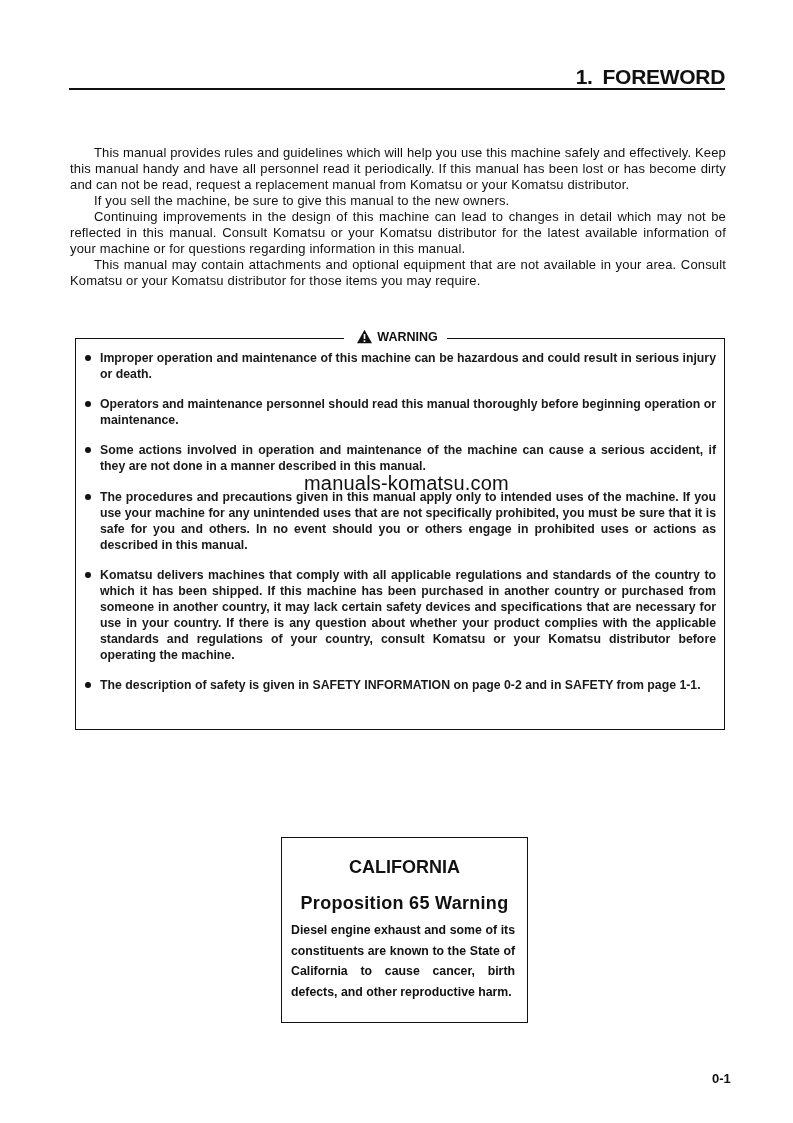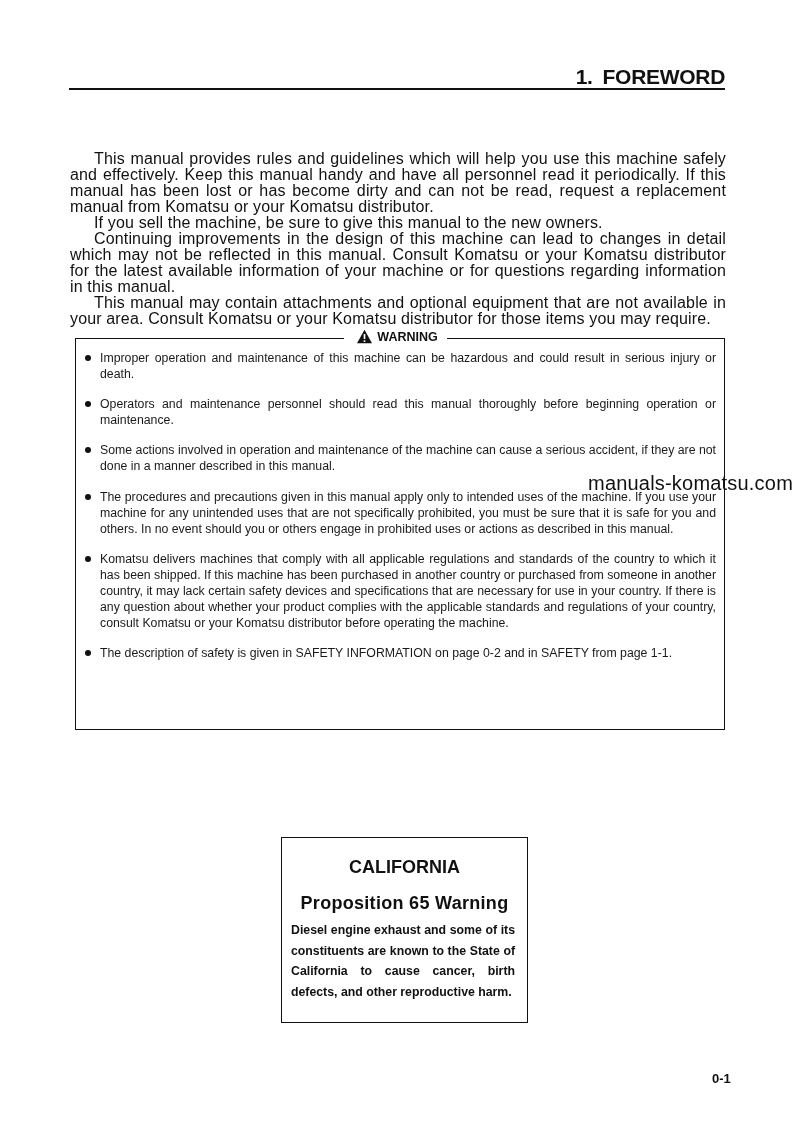--- a/index.html
+++ b/index.html
@@ -9,22 +9,22 @@
   }
   .title {
     position: absolute; left: 69px; top: 66px; width: 656px;
     border-bottom: 2px solid #111;
     font-family: "Liberation Sans", sans-serif;
     font-weight: bold; font-size: 21px; letter-spacing: -0.3px;
     line-height: 22px; padding-bottom: 0px; text-align: right;
   }
   .title .num { margin-right: 10px; }
   .intro {
-    position: absolute; left: 70px; top: 151px; width: 656px;
-    font-size: 16px; line-height: 16px; text-align: justify;
+    position: absolute; left: 70px; top: 145px; width: 656px;
+    font-size: 13px; line-height: 16px; text-align: justify;
     letter-spacing: 0.15px;
   }
   .intro p { margin: 0; text-indent: 24px; }
   .warnbox {
     position: absolute; left: 75px; top: 338px; width: 650px; height: 392px;
     border: 1.4px solid #111; border-top: none; box-sizing: border-box;
   }
   .warnbox .topline-l {
     position: absolute; left: -1px; top: 0; width: 269px; border-top: 1.4px solid #111;
   }
@@ -36,29 +36,29 @@
     display: flex; align-items: center; gap: 4px;
     font-weight: bold; font-size: 12.5px; background: #fff; justify-content: center;
   }
   .warnhead svg { width: 17px; height: 15px; }
   .bullets {
     position: absolute; left: 6px; top: 12px; width: 634px;
     margin: 0; padding: 0; list-style: none;
   }
   .bullets li {
     position: relative; padding-left: 18px;
-    font-size: 12.3px; line-height: 16px; font-weight: normal;
+    font-size: 12.3px; line-height: 16px; font-weight: bold;
     text-align: justify; color: #1a1a1a;
   }
   .bullets li .dot {
     position: absolute; left: 3px; top: 5px; width: 6px; height: 6px;
     border-radius: 50%; background: #111;
   }
   .watermark {
-    position: absolute; left: 0; width: 793px; top: 472px; text-align: right;
+    position: absolute; left: 0; width: 793px; top: 472px; text-align: center;
     font-size: 20px; color: #111; letter-spacing: 0.2px;
     padding-left: 20px; box-sizing: border-box;
   }
   .calbox {
     position: absolute; left: 281px; top: 837px; width: 247px; height: 186px;
     border: 1.4px solid #111; box-sizing: border-box; text-align: center;
   }
   .calbox .h1 { font-size: 18px; font-weight: bold; margin-top: 18px; line-height: 22px; }
   .calbox .h2 { font-size: 18px; font-weight: bold; margin-top: 14px; line-height: 22px; letter-spacing: 0.3px; }
   .calbox .txt {

